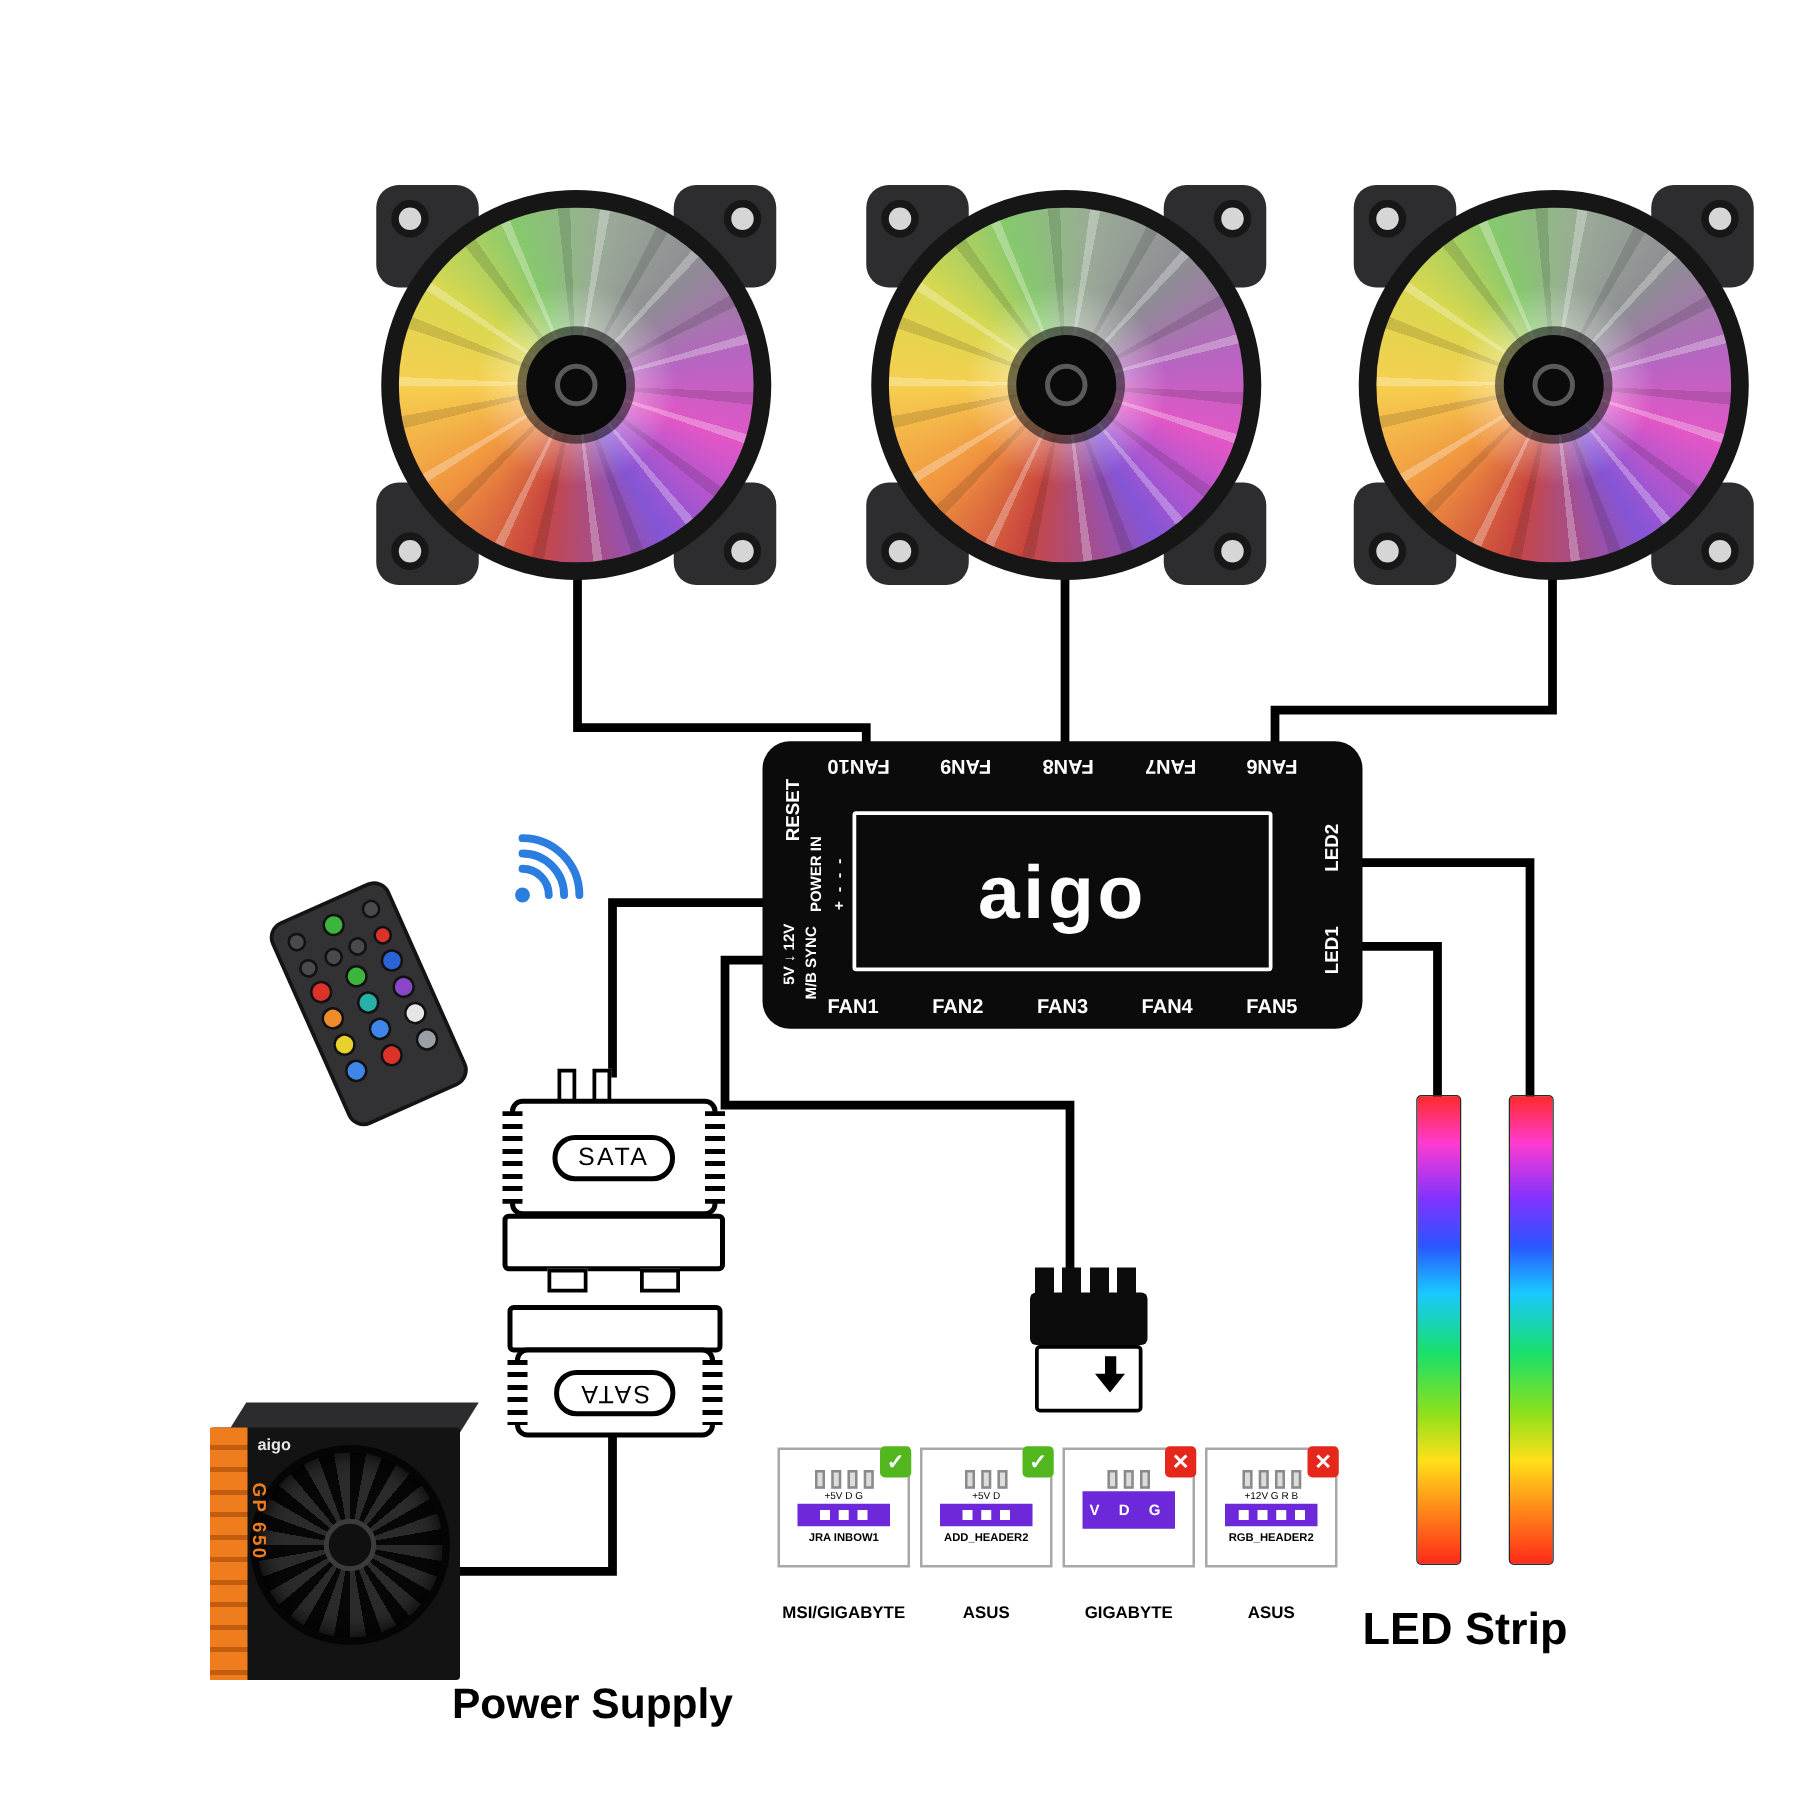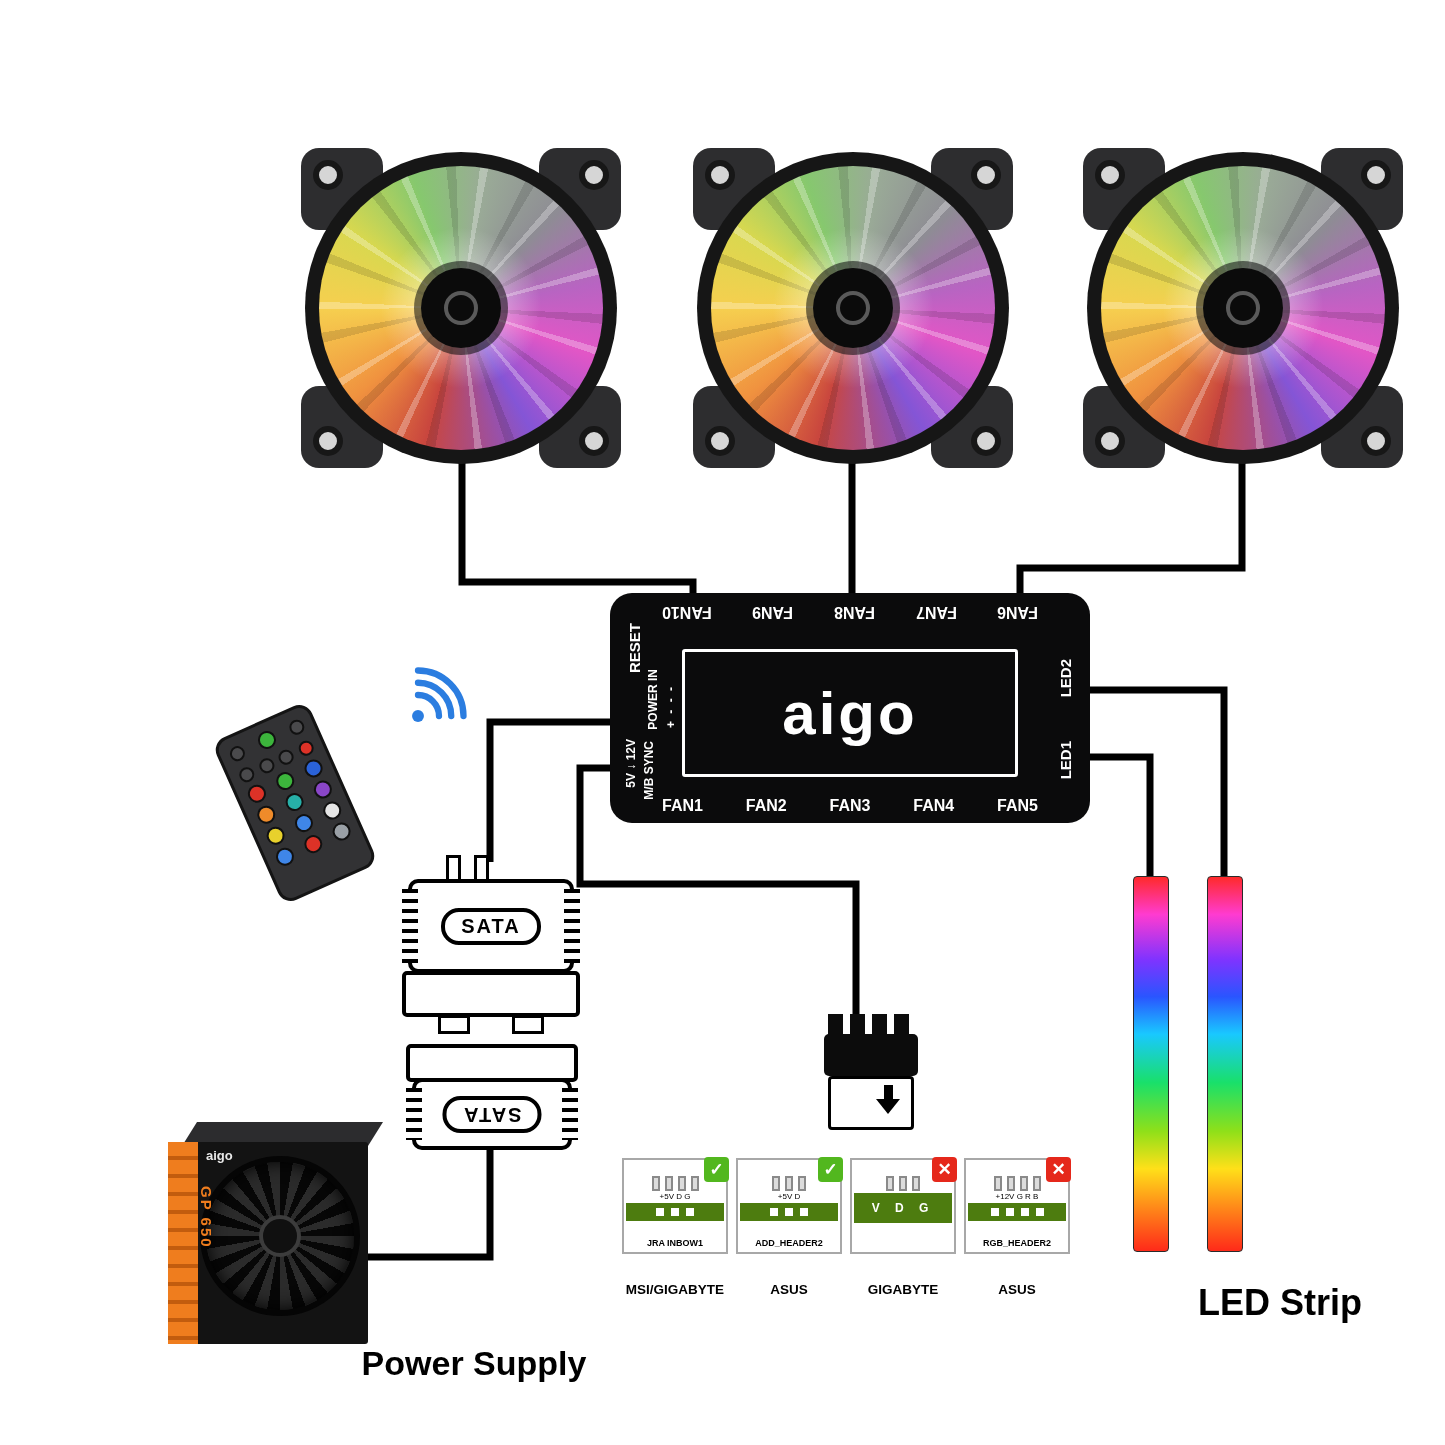--- a/index.html
+++ b/index.html
@@ -65,21 +65,21 @@
 
   
   .sata{position:absolute;z-index:3;}
   .sata1{left:408px;top:855px;width:166px;height:188px;}
   .sata2{left:412px;top:1044px;width:160px;height:102px;}
   .prong{position:absolute;width:9px;height:26px;background:#fff;border:3px solid #000;top:0;}
   .sata-body{position:absolute;left:0;right:0;background:#fff;border:4px solid #000;border-radius:10px;
       display:flex;align-items:center;justify-content:center;}
   .sata-ribs{position:absolute;top:6px;bottom:6px;width:16px;
       background:repeating-linear-gradient(to bottom,#000 0 4px,#fff 4px 10px);}
-  .sata-pill{border:4px solid #000;border-radius:18px;padding:3px 16px;font-weight:bold;
+  .sata-pill{border:4px solid #000;border-radius:18px;padding:3px 16px;font-weight:normal;
       font-size:20px;letter-spacing:2px;background:#fff;}
   .sata-flat{position:absolute;left:-6px;right:-6px;background:#fff;border:4px solid #000;border-radius:5px;}
   .sata-tab{position:absolute;width:26px;height:13px;background:#fff;border:3px solid #000;}
   .flip{transform:rotate(180deg);}
 
   
   .psu{position:absolute;left:168px;top:1122px;width:200px;height:222px;z-index:3;}
   .psu-top{position:absolute;left:14px;top:0;width:186px;height:24px;background:#2c2c2e;
       transform:skewX(-32deg);transform-origin:bottom left;}
   .psu-body{position:absolute;left:0;top:20px;right:0;bottom:0;background:#131313;border-radius:3px;}
@@ -108,40 +108,40 @@
   
   .mb-headers{position:absolute;left:622px;top:1158px;display:flex;gap:8px;z-index:3;}
   .hbox{width:106px;}
   .hframe{position:relative;height:96px;border:2px solid #a8a8a8;background:#fff;box-sizing:border-box;}
   .badge{position:absolute;top:-3px;right:-3px;width:25px;height:25px;border-radius:4px;
       display:flex;align-items:center;justify-content:center;color:#fff;font-weight:bold;font-size:17px;}
   .badge.ok{background:#52b71e;} .badge.no{background:#e5281b;}
   .pins{display:flex;gap:5px;justify-content:center;margin-top:16px;}
   .pin{width:8px;height:15px;background:#dcdcdc;border:2px solid #8a8a8a;box-sizing:border-box;}
   .pin-text{font-size:8px;text-align:center;margin-top:1px;}
-  .pbody{margin:2px auto 17px;width:98px;height:18px;background:#4d7c0f;display:flex;gap:7px;
+  .pbody{margin:2px auto 4px;width:74px;height:18px;background:#6d28d9;display:flex;gap:7px;
       align-items:center;justify-content:center;}
   .pbody .slot{width:8px;height:8px;background:#fff;}
   .pbody.lettered{height:30px;color:#fff;font-weight:bold;font-size:12px;letter-spacing:6px;}
   .sub-text{font-size:9px;font-weight:bold;text-align:center;margin-top:2px;}
   .hname{text-align:center;font-weight:bold;font-size:13.5px;margin-top:28px;}
 
   
   .strip{position:absolute;top:876px;width:34px;height:374px;border:1px solid #2a2a2a;
       border-radius:4px;z-index:3;
       background:linear-gradient(to bottom,
         #ff2a2a 0%,#ff3bd0 10%,#8033ff 22%,#2a55ff 32%,#19c8ff 42%,
         #19e06a 55%,#8fe019 68%,#ffe019 78%,#ff8c19 88%,#ff2a19 100%);}
   .strip1{left:1133px;} .strip2{left:1207px;}
 
   
   .big-label{position:absolute;font-weight:bold;font-size:34px;z-index:3;}
   .lbl-power-cable{left:148px;top:978px;width:262px;text-align:center;}
   .lbl-power-supply{left:336px;top:1344px;width:276px;text-align:center;}
-  .lbl-led-strip{left:1132px;top:1282px;width:230px;text-align:right;font-size:36px;}
+  .lbl-led-strip{left:1090px;top:1282px;width:230px;text-align:left;font-size:36px;}
 </style>
 </head>
 <body>
 
 <div class="canvas">
 
   <svg class="wires" width="1445" height="1445" viewBox="0 0 1445 1445">
     <g fill="none" stroke="#000" stroke-width="7">
       <polyline points="462,455 462,582 693,582 693,604"></polyline>
       <polyline points="852,455 852,604"></polyline>

